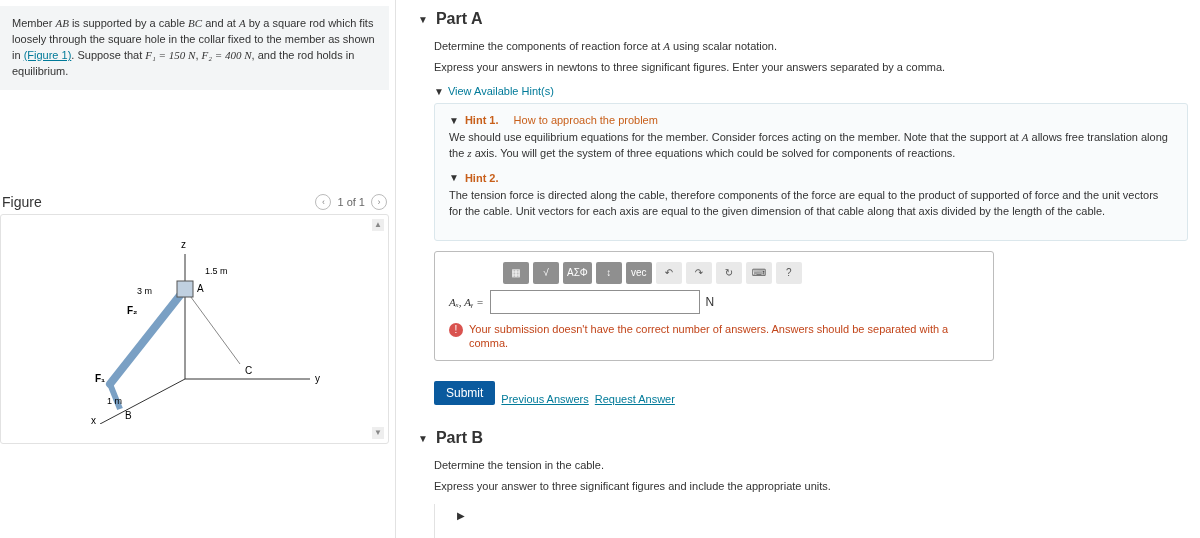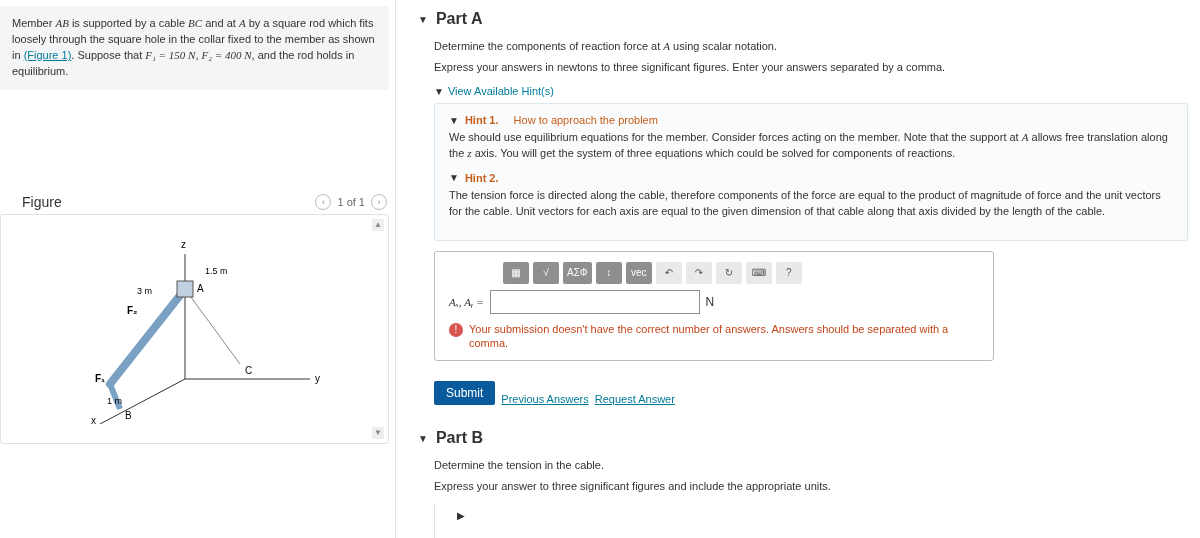--- a/index.html
+++ b/index.html
@@ -4,21 +4,21 @@
 <style>
   * { box-sizing: border-box; margin: 0; padding: 0; }
   body { font-family: Arial, Helvetica, sans-serif; font-size: 11px; color: #333; background: #fff; width: 1200px; }
   .layout { display: flex; }
   .left { width: 395px; padding: 6px 6px 7px 0; }
   .right { flex: 1; padding: 6px 12px 6px 22px; background: #fff; border-left: 1px solid #e2e2e2; overflow-y: auto; height: 538px; }
 
   .problem-box { background: #f3f5f6; padding: 10px 12px; line-height: 1.45; }
   .link { color: #007a99; text-decoration: underline; cursor: pointer; }
 
-  .fig-head { display: flex; align-items: center; justify-content: space-between; margin-top: 100px; padding: 4px 2px; margin-left: 20px; }
+  .fig-head { display: flex; align-items: center; justify-content: space-between; margin-top: 100px; padding: 4px 2px; }
   .fig-title { font-size: 14px; color: #333; }
   .fig-nav { display: flex; align-items: center; gap: 6px; color: #666; font-size: 11px; }
   .nav-btn { width: 16px; height: 16px; border-radius: 50%; border: 1px solid #bbb; display: inline-flex; align-items: center; justify-content: center; color: #888; cursor: pointer; background: #fff; font-size: 9px; }
 
   .fig-panel { border: 1px solid #e2e2e2; border-radius: 3px; height: 230px; display: flex; align-items: center; justify-content: center; padding: 8px; position: relative; }
   .fig-panel .scrollbtn { position: absolute; right: 4px; width: 12px; height: 12px; background: #eee; color: #888; font-size: 8px; display: flex; align-items: center; justify-content: center; cursor: pointer; }
 
   
   .section-head { display: flex; align-items: center; gap: 8px; margin: 4px 0 10px; }
   .caret { font-size: 10px; color: #333; cursor: pointer; }
@@ -121,21 +121,21 @@
           <span class="caret">▼</span>
           <b>Hint 1.</b>&nbsp;<span>How to approach the problem</span>
         </div>
         <div class="hint-body">
           <span>We should use equilibrium equations for the member. Consider forces acting on the member. Note that the support at </span><i class="it">A</i><span> allows free translation along the </span><i class="it">z</i><span> axis. You will get the system of three equations which could be solved for components of reactions.</span>
         </div>
         <div class="hint-title">
           <span class="caret">▼</span>
           <b>Hint 2.</b>&nbsp;
         </div>
-        <div class="hint-body">The tension force is directed along the cable, therefore components of the force are equal to the product of magnitude of force and the unit vectors for the cable. Unit vectors for each axis are equal to the given dimension of that cable along that axis divided by the length of the cable.</div>
+        <div class="hint-body">The tension force is directed along the cable, therefore components of the force are equal to the product of supported of force and the unit vectors for the cable. Unit vectors for each axis are equal to the given dimension of that cable along that axis divided by the length of the cable.</div>
       </div>
 
       <div class="answer-box">
         <div class="toolbar">
           <span class="tool">▦</span>
           <span class="tool">√</span>
           <span class="tool">ΑΣΦ</span>
           <span class="tool">↕</span>
           <span class="tool">vec</span>
           <span class="tool light">↶</span>

